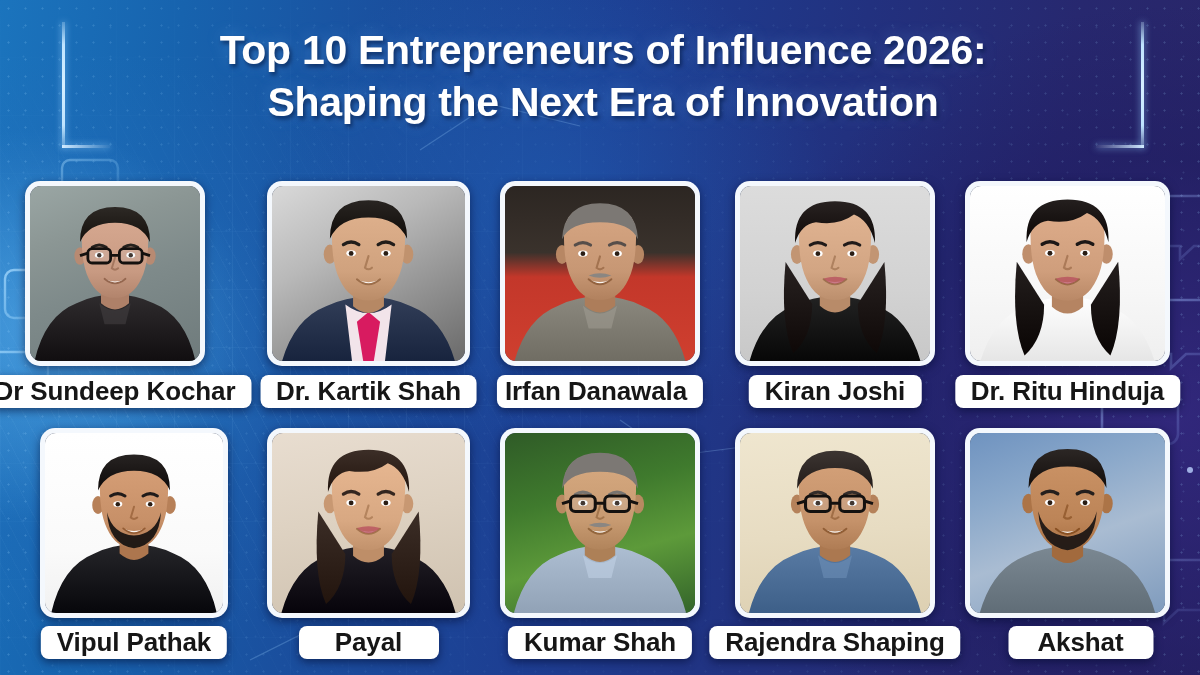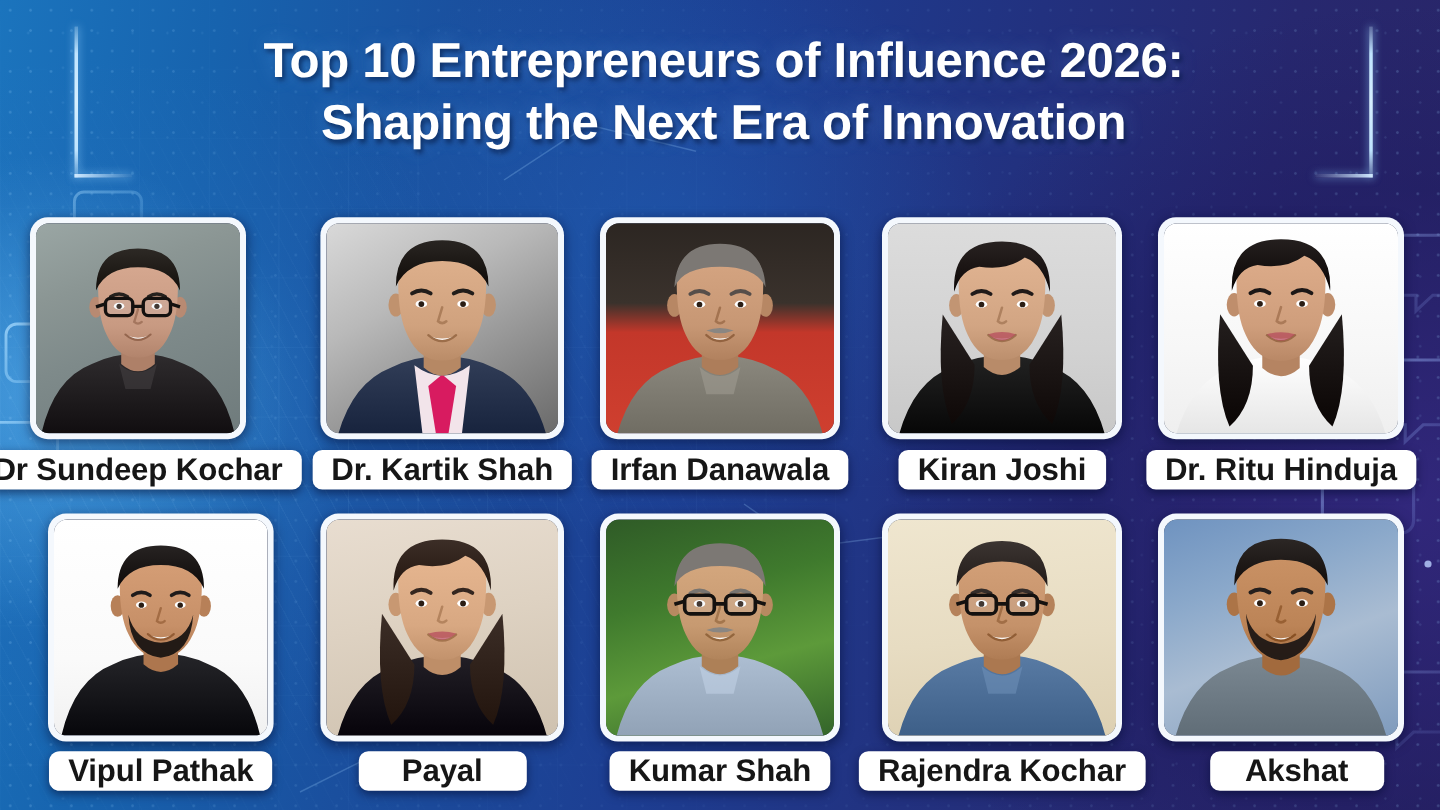--- a/index.html
+++ b/index.html
@@ -309,21 +309,21 @@
           <ellipse cx="59" cy="39.5" rx="2.5" ry="1.6" fill="#fff"></ellipse>
               <circle cx="59" cy="39.6" r="1.25" fill="#2a1d14"></circle>
               <path d="M50 41 l-1.8 6 q1.8 1.6 3.6 0" stroke="#a37350" stroke-width="1.1" fill="none" stroke-linecap="round"></path>
               <path d="M44 51 q6 -2.2 12 0 q-6 2.4 -12 0 z" fill="#8a8682"></path>
               <path d="M44.5 53.4 q5.5 4.6 11 0 q-5.5 2.2 -11 0 z" fill="#ffffff" opacity=".92"></path>
           <path d="M44 53 q6 5.2 12 0" stroke="#936340" stroke-width="1" fill="none" stroke-linecap="round"></path>
             </svg>
           </div>
         </div>
       </div>
-      <div class="name-pill" style="top: 375px; left: 600px; min-width: 195px;">Irfan Danawala</div>
+      <div class="name-pill" style="top: 375px; left: 600px; min-width: 195px; padding-left: 8px;">Irfan Danawala</div>
       <div class="card" style="left: 735px; top: 181px; width: 200px; height: 185px;">
         <div class="photo-frame">
           <div class="photo" aria-label="smiling woman with long dark hair in black top, light grey studio backdrop">
             <div class="ph-bg" style="background: linear-gradient(rgb(220, 220, 220) 0%, rgb(210, 210, 210) 60%, rgb(200, 200, 200) 100%);"></div>
             <svg class="ph-svg" viewBox="0 0 100 100" preserveAspectRatio="xMidYMid slice">
     <defs>
       <linearGradient id="skg3" x1="0" y1="0" x2="0" y2="1">
         <stop offset="0%" stop-color="#e2b593"></stop>
                   <stop offset="70%" stop-color="#d2a583"></stop>
                   <stop offset="100%" stop-color="#bc8f6d"></stop>
@@ -436,21 +436,21 @@
           <ellipse cx="59" cy="39.5" rx="2.5" ry="1.6" fill="#fff"></ellipse>
               <circle cx="59" cy="39.6" r="1.25" fill="#2a1d14"></circle>
               <path d="M50 41 l-1.8 6 q1.8 1.6 3.6 0" stroke="#a36c44" stroke-width="1.1" fill="none" stroke-linecap="round"></path>
               <path d="M44.5 53.4 q5.5 4.6 11 0 q-5.5 2.2 -11 0 z" fill="#ffffff" opacity=".92"></path>
           <path d="M44 53 q6 5.2 12 0" stroke="#935c34" stroke-width="1" fill="none" stroke-linecap="round"></path>
               <path d="M35 44 q1 18 15 20 q14 -2 15 -20 q-3 12 -15 13 q-12 -1 -15 -13 z" fill="#151110" opacity=".92"></path>
             </svg>
           </div>
         </div>
       </div>
-      <div class="name-pill" style="top: 626px; left: 134px; min-width: 170px; border-radius: 9px;">Vipul Pathak</div>
+      <div class="name-pill" style="top: 626px; left: 134px; min-width: 170px;">Vipul Pathak</div>
       <div class="card" style="left: 267px; top: 428px; width: 203px; height: 190px;">
         <div class="photo-frame">
           <div class="photo" aria-label="smiling woman resting chin on hand in front of shelves of cosmetic bottles">
             <div class="ph-bg" style="background: linear-gradient(170deg, rgb(232, 221, 208) 0%, rgb(222, 210, 194) 45%, rgb(207, 194, 176) 100%);"></div>
             <svg class="ph-svg" viewBox="0 0 100 100" preserveAspectRatio="xMidYMid slice">
     <defs>
       <linearGradient id="skg6" x1="0" y1="0" x2="0" y2="1">
         <stop offset="0%" stop-color="#e8b892"></stop>
                   <stop offset="70%" stop-color="#d8a882"></stop>
                   <stop offset="100%" stop-color="#c2926c"></stop>
@@ -576,21 +576,21 @@
               <rect x="34.5" y="35.8" width="13" height="8.2" rx="2.4"></rect>
               <rect x="52.5" y="35.8" width="13" height="8.2" rx="2.4"></rect>
               <path d="M47.5 39.6 h5" fill="none"></path>
               <path d="M34.5 38.4 l-4.5 1.4" fill="none"></path>
               <path d="M65.5 38.4 l4.5 1.4" fill="none"></path>
             </g>
             </svg>
           </div>
         </div>
       </div>
-      <div class="name-pill" style="top: 626px; left: 835px; min-width: 200px;">Rajendra Kochar</div>
+      <div class="name-pill" style="top: 626px; left: 835px; min-width: 200px;">Rajendra Shaping</div>
       <div class="card" style="left: 965px; top: 428px; width: 205px; height: 190px;">
         <div class="photo-frame">
           <div class="photo" aria-label="smiling young man with beard in grey blazer, blurred office interior">
             <div class="ph-bg" style="background: linear-gradient(160deg, rgb(111, 147, 192) 0%, rgb(138, 168, 202) 30%, rgb(169, 188, 210) 58%, rgb(127, 155, 189) 100%);"></div>
             <svg class="ph-svg" viewBox="0 0 100 100" preserveAspectRatio="xMidYMid slice">
     <defs>
       <linearGradient id="skg9" x1="0" y1="0" x2="0" y2="1">
         <stop offset="0%" stop-color="#cc9467"></stop>
                   <stop offset="70%" stop-color="#bc8457"></stop>
                   <stop offset="100%" stop-color="#a66e41"></stop>

